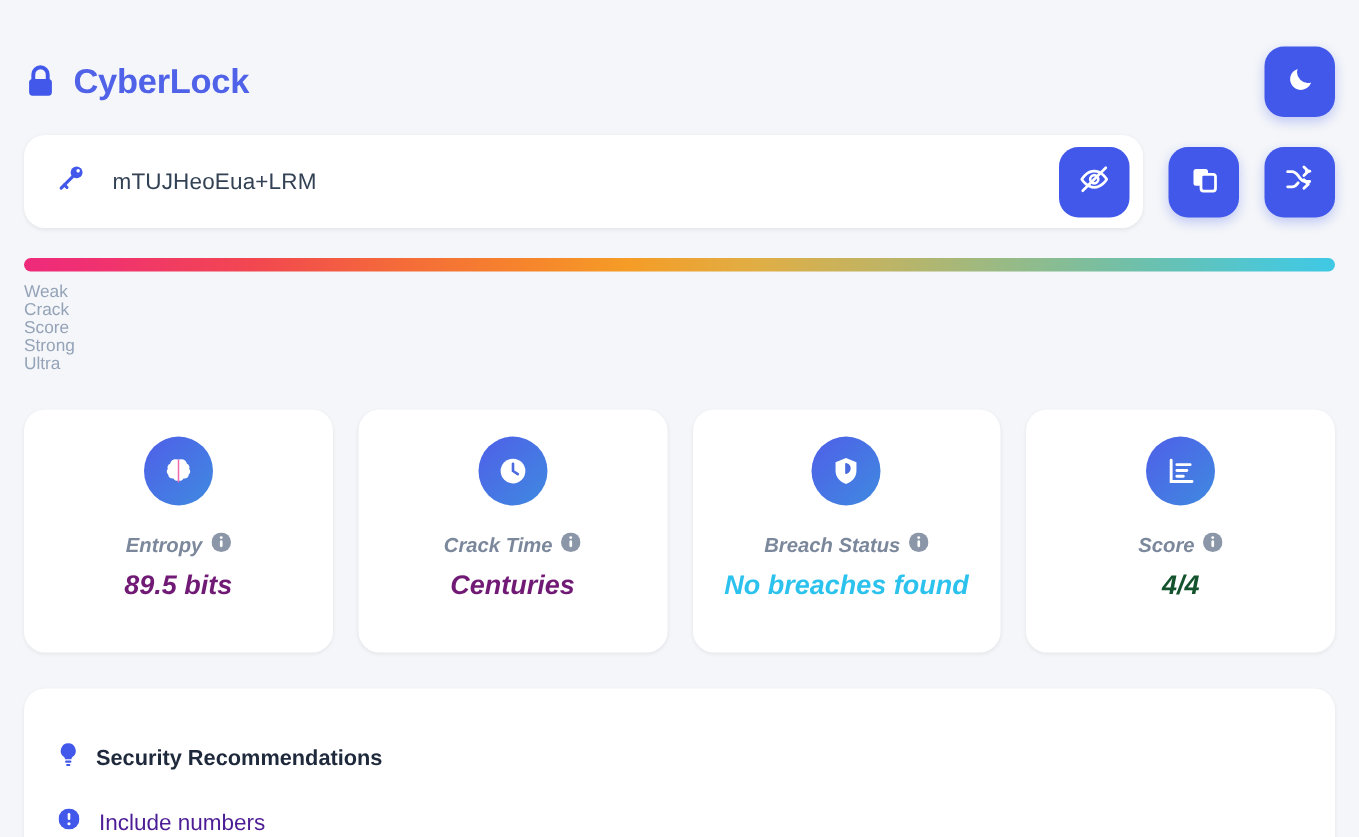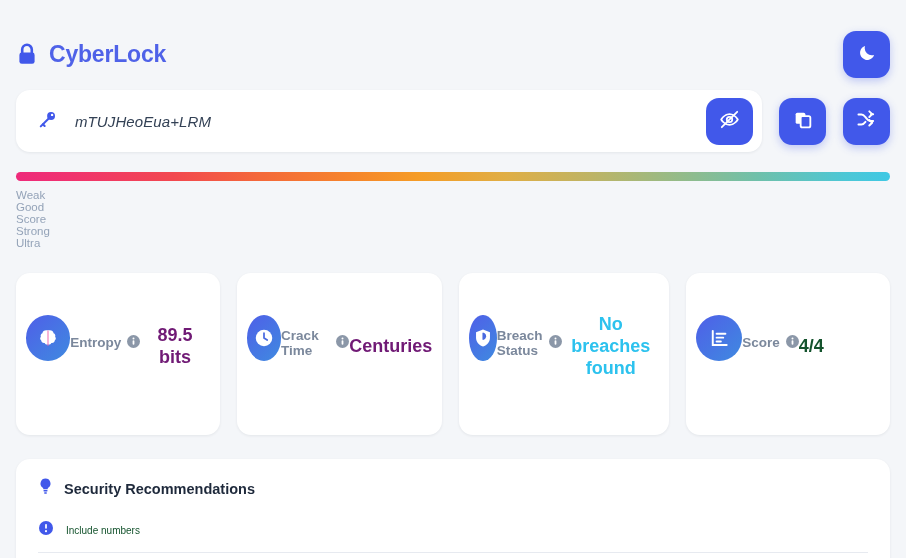--- a/index.html
+++ b/index.html
@@ -93,21 +93,20 @@
 
   .pw-value {
     flex: 1 1 auto;
     font-size: 15px;
     color: #334155;
     padding-left: 18px;
     white-space: nowrap;
     overflow: hidden;
     text-overflow: ellipsis;
     letter-spacing: 0.1px;
-    font-style: italic;
   }
 
   .icon-btn {
     width: 47px;
     height: 47px;
     min-width: 47px;
     border-radius: 13px;
     background: #4158ea;
     border: none;
     display: flex;
@@ -164,21 +163,23 @@
   }
 
   .card {
     flex: 1 1 0;
     background: #ffffff;
     border-radius: 14px;
     box-shadow: 0 1px 3px rgba(15,23,42,0.07);
     min-height: 162px;
     padding: 18px 10px 32px;
     display: flex;
-    align-items: center;
+    flex-direction: column;
+    align-items: center;
+    font-style: italic;
   }
 
   .card-badge {
     width: 46px;
     height: 46px;
     border-radius: 50%;
     background: linear-gradient(135deg, #4f5fe8 0%, #3f8ae0 100%);
     display: flex;
     align-items: center;
     justify-content: center;
@@ -220,20 +221,21 @@
     box-shadow: 0 1px 3px rgba(15,23,42,0.07);
     padding: 18px 22px 20px;
     height: 118px;
   }
 
   .recs-head {
     display: flex;
     align-items: center;
     gap: 11px;
     margin-bottom: 14px;
+    margin-top: 17px;
   }
 
   .bulb-icon { width: 15px; height: 19px; flex: 0 0 auto; }
 
   .recs-title {
     font-size: 14.5px;
     font-weight: bold;
     color: #1e293b;
   }
 
@@ -241,22 +243,22 @@
     display: flex;
     align-items: center;
     gap: 13px;
     padding: 7px 0 13px 1px;
     border-bottom: 1px solid #e7eaf0;
   }
 
   .alert-icon { width: 14px; height: 14px; flex: 0 0 auto; }
 
   .rec-text {
-    font-size: 10px;
-    color: #14532d;
+    font-size: 15px;
+    color: #4c1d95;
   }
 </style>
 </head>
 <body>
 
 <div class="app">
 
   <div class="header">
     <div class="brand">
       <span>
@@ -318,21 +320,21 @@
           <path d="M17.2 5.9h2.4"></path>
         </svg>
       </span>
     </button>
   </div>
 
   <div class="meter-wrap">
     <div class="meter-bar"></div>
     <div class="meter-labels">
       <span>Weak</span>
-      <span>Good</span>
+      <span>Crack</span>
       <span>Score</span>
       <span>Strong</span>
       <span>Ultra</span>
     </div>
   </div>
 
   <div class="cards">
 
     <div class="card">
       <div class="card-badge">

